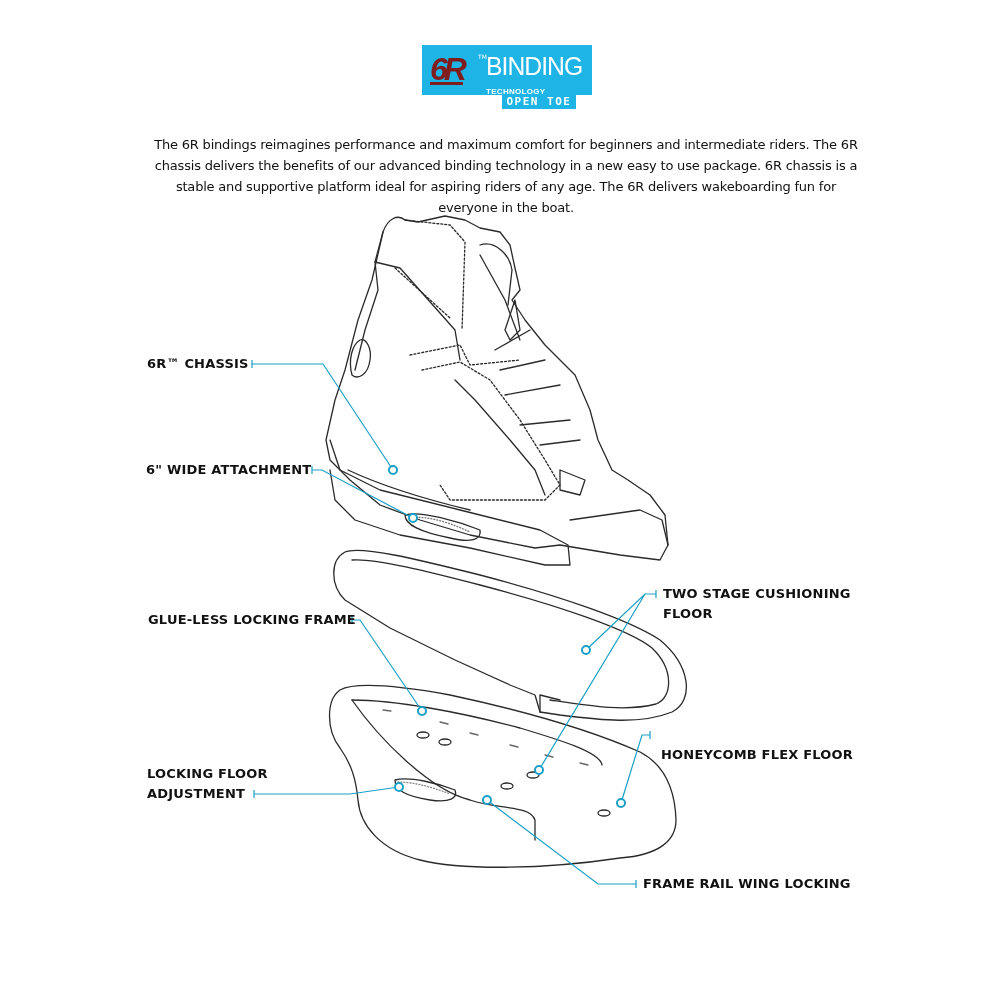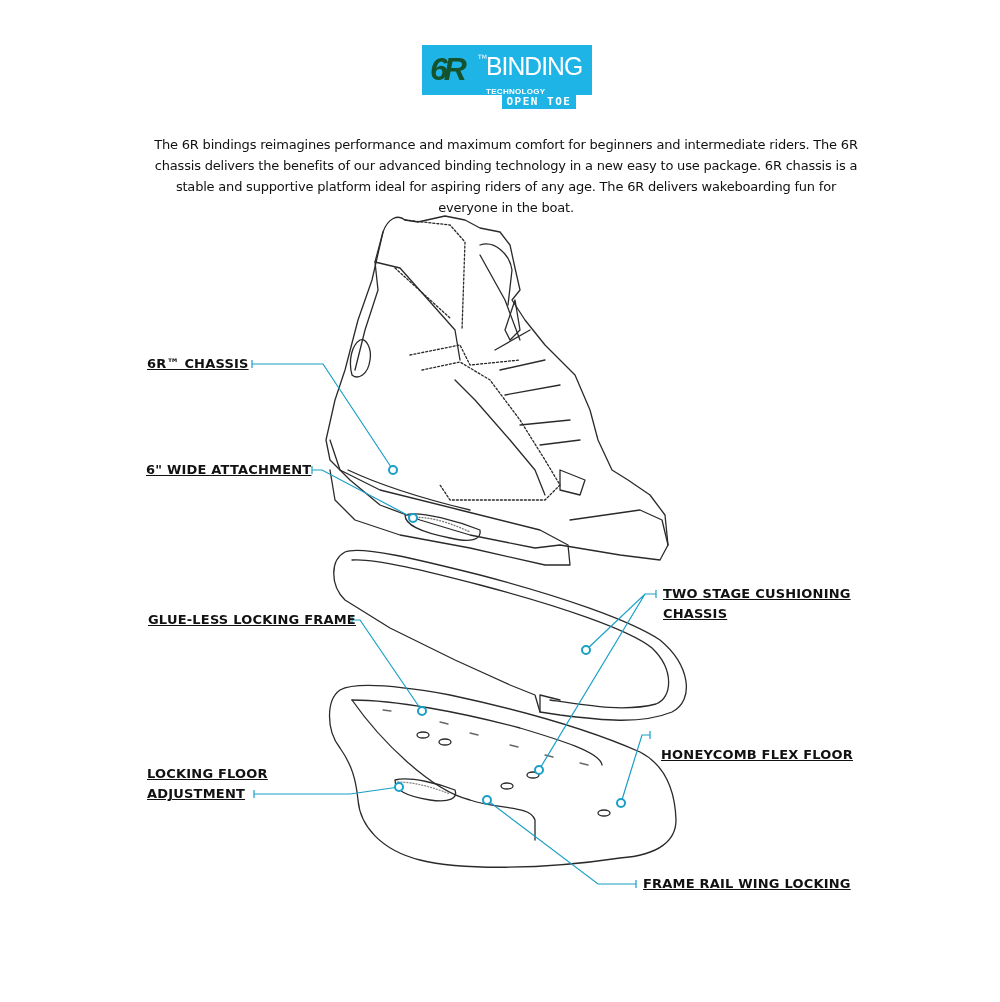--- a/index.html
+++ b/index.html
@@ -1,24 +1,24 @@
 <!DOCTYPE html>
 <html><head>
 <meta charset="utf-8">
 <style>
   html, body { margin:0; padding:0; background:#ffffff; }
   body { width:1000px; height:1002px; position:relative; overflow:hidden; font-family:"DejaVu Sans", sans-serif; color:#111; }
   .logo { position:absolute; left:422px; top:45px; width:170px; height:50px; background:#1fb4e6; }
   .logo-tab { position:absolute; left:502px; top:95px; width:74px; height:14px; background:#1fb4e6; color:#fff; font:bold 11px "DejaVu Sans Mono", monospace; letter-spacing:1.5px; text-align:center; line-height:14px; }
-  .logo-mark { position:absolute; left:8px; top:6px; color:#14532d; font:bold 32px "Liberation Sans", sans-serif; letter-spacing:-4px; font-style:italic; }
+  .logo-mark { position:absolute; left:8px; top:6px; color:#7f1d1d; font:bold 32px "Liberation Sans", sans-serif; letter-spacing:-4px; font-style:italic;text-decoration:underline; }
   .logo-tm { position:absolute; left:56px; top:8px; color:#fff; font-size:6px; }
   .logo-word { position:absolute; left:64px; top:6px; color:#fff; font:26px "Liberation Sans", sans-serif; letter-spacing:-1px; transform:scaleX(0.95); transform-origin:left; }
   .logo-sub { position:absolute; left:64px; top:42px; color:#fff; font:bold 8px "Liberation Sans", sans-serif; letter-spacing:0.3px; }
   .desc { position:absolute; left:146px; top:134px; width:720px; font:13px "DejaVu Sans", sans-serif; line-height:21px; color:#111; letter-spacing:-0.2px;text-align:center; }
-  .label { position:absolute; font:bold 13px "DejaVu Sans", sans-serif; color:#111; letter-spacing:0.2px; line-height:20px; white-space:nowrap;text-decoration:underline; }
+  .label { position:absolute; font:bold 13px "DejaVu Sans", sans-serif; color:#111; letter-spacing:0.2px; line-height:20px; white-space:nowrap; }
   svg.art { position:absolute; left:0; top:0; }
 </style>
 </head>
 <body>
 
 <div class="logo">
   <span class="logo-mark">6R</span>
   <span class="logo-tm">TM</span>
   <span class="logo-word">BINDING</span>
   <span class="logo-sub">TECHNOLOGY</span>
@@ -95,15 +95,15 @@
     <circle cx="487" cy="800" r="4"></circle>
   </g>
 </svg>
 
 <div class="label" style="left:147px; top:354px;">6R™ CHASSIS</div>
 <div class="label" style="left:146px; top:460px;">6" WIDE ATTACHMENT</div>
 <div class="label" style="left:148px; top:610px;">GLUE-LESS LOCKING FRAME</div>
 <div class="label" style="left:147px; top:764px;">LOCKING FLOOR</div>
 <div class="label" style="left:147px; top:784px;">ADJUSTMENT</div>
 <div class="label" style="left:663px; top:584px;">TWO STAGE CUSHIONING</div>
-<div class="label" style="left:663px; top:604px;">CHASSIS</div>
+<div class="label" style="left:663px; top:604px;">FLOOR</div>
 <div class="label" style="left:661px; top:725px;margin-top:20px;">HONEYCOMB FLEX FLOOR</div>
 <div class="label" style="left:643px; top:874px;">FRAME RAIL WING LOCKING</div>
 
 </body></html>

